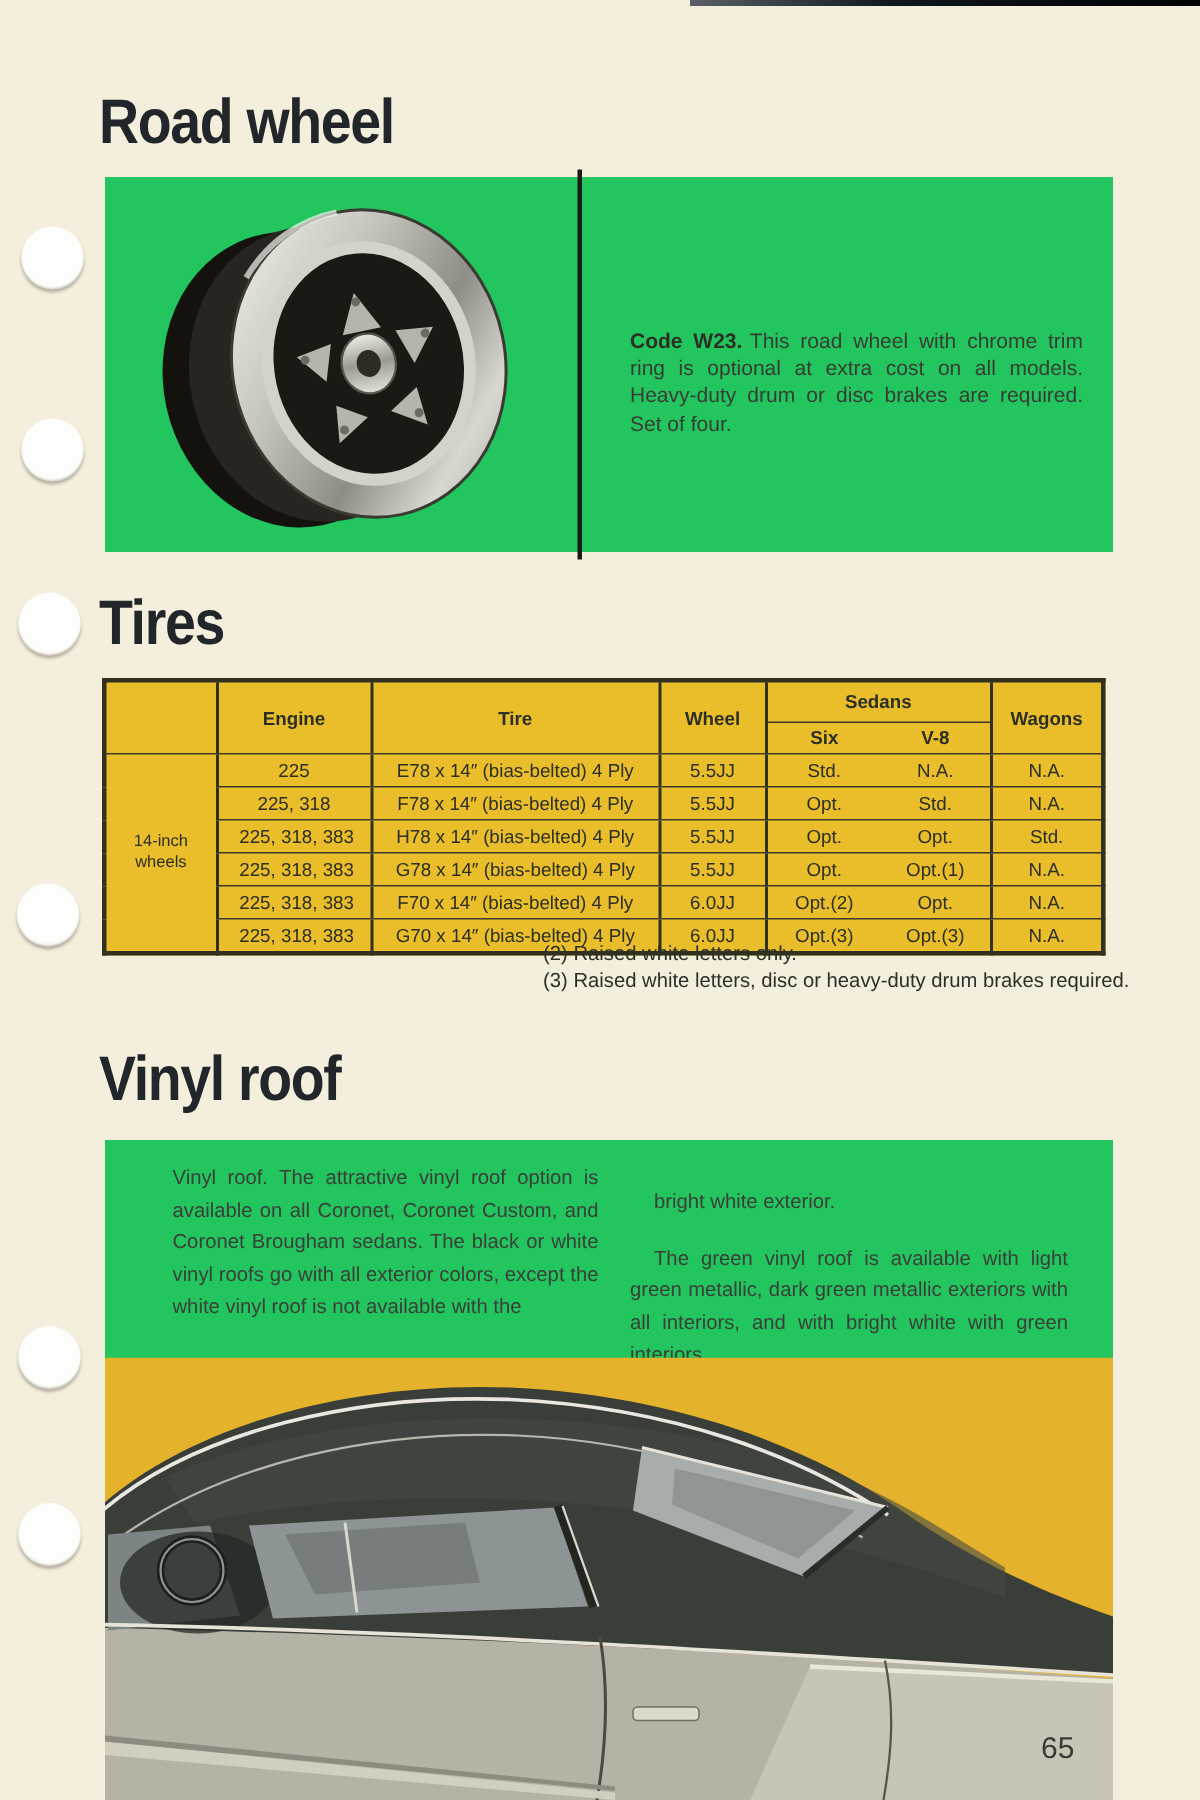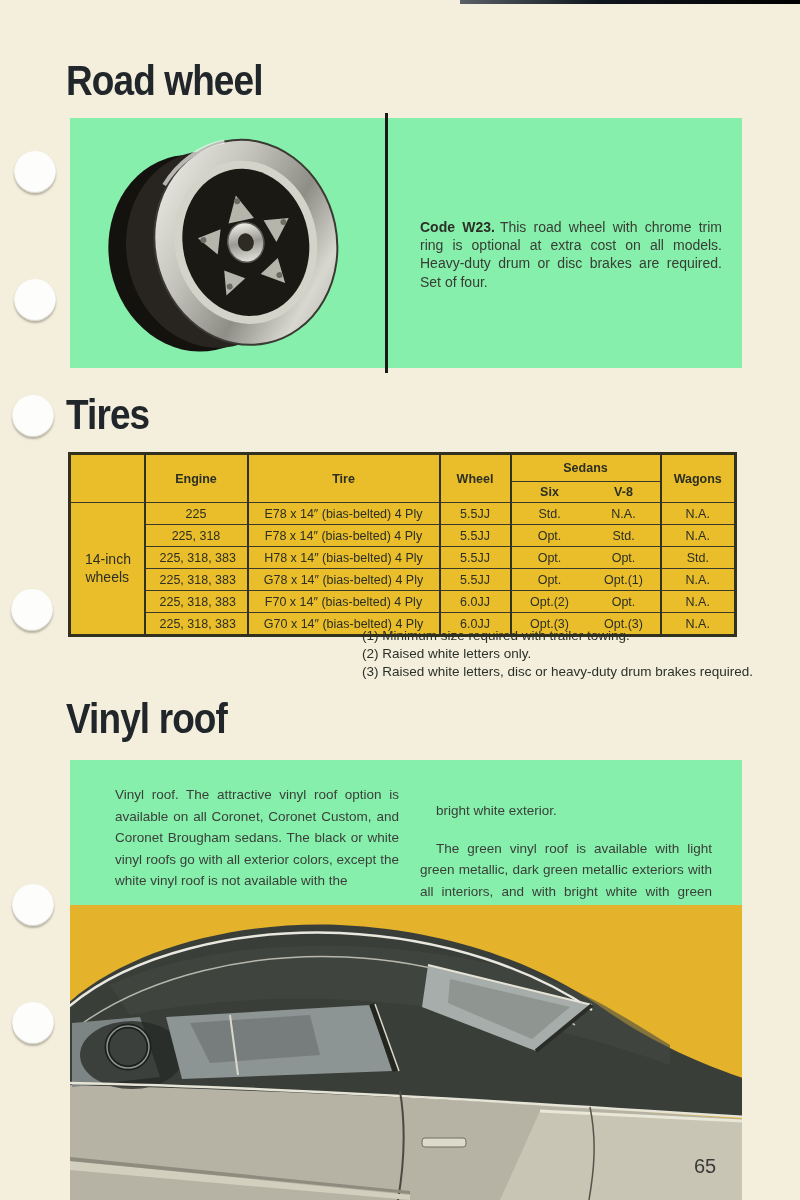--- a/index.html
+++ b/index.html
@@ -13,21 +13,21 @@
   
   .scan-edge{position:absolute;top:0;left:460px;width:340px;height:4px;
     background:linear-gradient(90deg,#5a6066,#10161f 40%,#000);}
   
   .heading{
     position:absolute;left:66px;color:#20262a;font-weight:700;
     font-size:42px;letter-spacing:-1px;line-height:1;
     transform:scaleX(.88);transform-origin:left center;white-space:nowrap;
   }
   
-  .panel{position:absolute;left:70px;width:672px;background:#86efac;}
+  .panel{position:absolute;left:70px;width:672px;background:#22c55e;}
   #panel-roadwheel{top:118px;height:250px;}
   #panel-vinyl{top:760px;height:440px;}
   .vdivider{position:absolute;left:315px;top:-5px;width:3px;height:260px;background:#191a17;}
   .code-text{
     position:absolute;left:350px;top:100px;width:302px;
     font-size:14px;line-height:1.3;color:#383d33;text-align:justify;
   }
   .code-text .lbl{font-weight:700;color:#2b2f26;margin-right:5px;}
   .wheel-photo{position:absolute;left:18px;top:8px;}
   
@@ -38,26 +38,26 @@
     font-size:12.5px;color:#2b2f24;
   }
   table.tires th{font-weight:700;padding:0;}
   table.tires td,table.tires th{text-align:center;vertical-align:middle;overflow:hidden;white-space:nowrap;}
   table.tires td{padding:1px 14px;height:19px;}
   tr.hdr1 th{height:26px;}
   tr.hdr2 th{height:20px;}
   .bL{border-left:2px solid #32301f;}
   .bT{border-top:1.5px solid #3a382a;}
   .sedans-cell{border-bottom:1.5px solid #3a382a;}
-  .rowgroup{font-size:14px;line-height:1.25;}
+  .rowgroup{font-size:11px;line-height:1.25;}
   
   .footnotes{position:absolute;left:362px;top:628px;font-size:13.5px;color:#2c3128;line-height:1.2;}
   .footnotes div{margin-bottom:2px;}
   
-  .vinyl-col{position:absolute;top:24px;font-size:13.5px;line-height:1.6;
+  .vinyl-col{position:absolute;top:14px;font-size:13.5px;line-height:1.6;
     color:#3a3f38;text-align:justify;}
   #vinyl-col-left{left:45px;width:284px;}
   #vinyl-col-right{left:350px;width:292px;}
   #vinyl-col-right .p2{text-indent:16px;margin:0;}
   #vinyl-col-right .p1{margin:16px;}
   .car-photo{position:absolute;left:0;top:145px;}
   
   .hole{position:absolute;width:42px;height:42px;border-radius:50%;
     background:#fdfdfb;box-shadow:0 2px 2px rgba(110,104,88,.45), inset 0 -1px 1px rgba(150,145,130,.35);}
   
@@ -202,21 +202,20 @@
         <td class="bL bT">6.0JJ</td>
         <td class="bL bT">Opt.(3)</td>
         <td class="bT">Opt.(3)</td>
         <td class="bL bT">N.A.</td>
       </tr>
     </tbody>
       </table>
   </div>
 
   <div class="footnotes">
-    <div>(1) Minimum size required with trailer towing.</div>
     <div>(2) Raised white letters only.</div>
     <div>(3) Raised white letters, disc or heavy-duty drum brakes required.</div>
   </div>
 
   <div class="heading" style="top:698px;">Vinyl roof</div>
 
   <div class="panel" id="panel-vinyl">
     <div class="vinyl-col" id="vinyl-col-left">Vinyl roof. The attractive vinyl roof option is available on all Coronet, Coronet Custom, and Coronet Brougham sedans. The black or white vinyl roofs go with all exterior colors, except the white vinyl roof is not available with the</div>
     <div class="vinyl-col" id="vinyl-col-right">
       <p class="p1">bright white exterior.</p>

